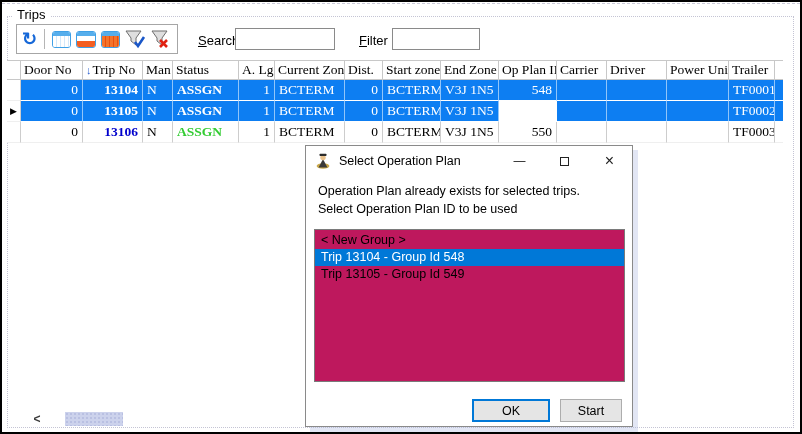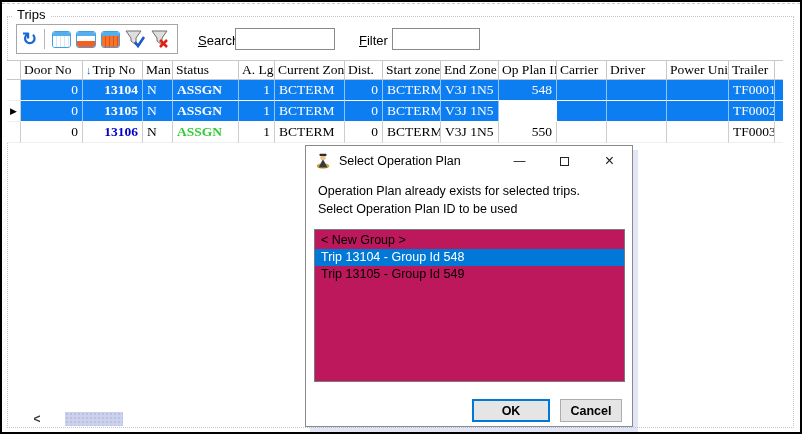--- a/index.html
+++ b/index.html
@@ -77,21 +77,21 @@
   .cap-btn.min { font-size:12px; }
   .cap-btn.max .sq { width:9px; height:9px; border:1px solid #222; display:block; }
   .cap-btn.close { font-size:16px; }
   .dlg-msg { margin:6px 12px 0; line-height:18px; }
   .listbox { position:absolute; left:8px; top:83px; width:311px; height:153px; border:1px solid #7a7a7a;
     padding-top:2px; overflow:hidden; background:#be185d; }
   .list-item { height:17px; line-height:17px; padding-left:6px; white-space:nowrap; cursor:default; }
   .list-item.selected { background:#0078d7; color:#fff; }
   .dlg-buttons { position:absolute; bottom:4px; right:10px; display:flex; gap:10px; }
   .btn { height:23px; background:#e5e5e5; border:1px solid #adadad; display:flex; align-items:center; justify-content:center;
-    font-size:12.5px; font-family:"Liberation Sans",sans-serif; cursor:pointer; padding:0;font-weight:bold; }
+    font-size:12.5px; font-family:"Liberation Sans",sans-serif; cursor:pointer; padding:0; }
   .btn.default { border:2px solid #0078d7; width:78px; }
   .btn.cancel { width:62px; }
 </style>
 </head>
 <body>
 
 <div class="top-dash"></div>
 <div class="groupbox"></div>
 <div class="group-label">Trips</div>
 
@@ -256,15 +256,15 @@
     <div>Operation Plan already exists for selected trips.</div>
     <div>Select Operation Plan ID to be used</div>
   </div>
   <div class="listbox" id="plan-list">
       <div class="list-item">&lt; New Group &gt;</div>
       <div class="list-item selected">Trip 13104 - Group Id 548</div>
       <div class="list-item">Trip 13105 - Group Id 549</div>
     </div>
   <div class="dlg-buttons">
     <button class="btn default">OK</button>
-    <button class="btn cancel">Cancel</button>
+    <button class="btn cancel">Start</button>
   </div>
 </div>
 
 </body></html>

